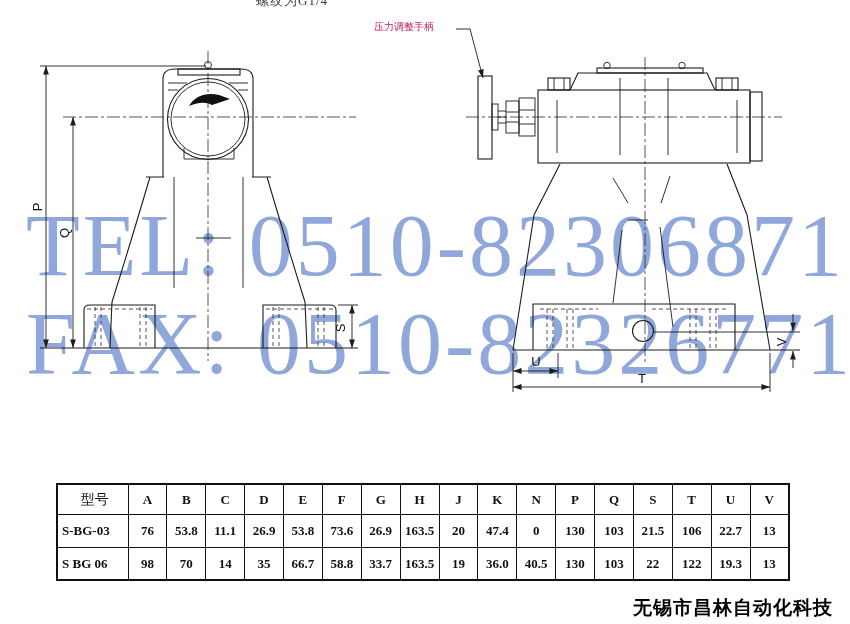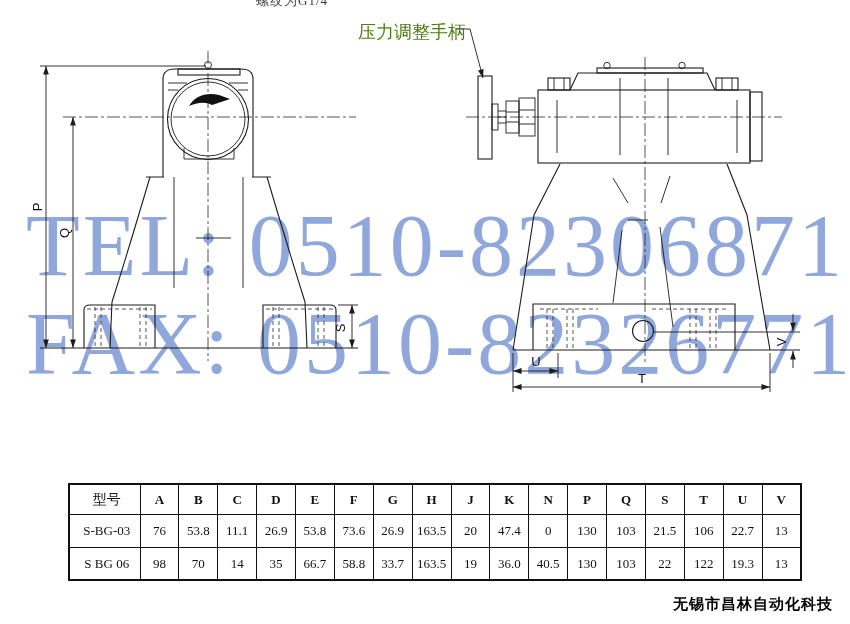--- a/index.html
+++ b/index.html
@@ -14,39 +14,39 @@
     color:#8fa7da;
   }
   .wm1{top:202px;}
   .wm2{top:300px;}
   svg.drawing{position:absolute;left:0;top:0;z-index:2;}
   .top-note{
     position:absolute;top:-8px;left:256px;z-index:3;
     font-size:13px;color:#3a3a3a;letter-spacing:1px;white-space:nowrap;
   }
   .callout-label{
-    position:absolute;top:20px;left:358px;z-index:3;
-    font-size:18px;color:#4d7c0f;white-space:nowrap;
-  }
-  .dim-table-wrap{position:absolute;left:68px;top:483px;z-index:3;background:#f0abfc;}
+    position:absolute;top:20px;left:374px;z-index:3;
+    font-size:10px;color:#be185d;white-space:nowrap;
+  }
+  .dim-table-wrap{position:absolute;left:56px;top:483px;z-index:3;background:#f0abfc;}
   table.dims{border-collapse:collapse;table-layout:fixed;width:734px;background:#fff;}
   table.dims{border:2px solid #111;}
   table.dims td{
     border:1px solid #111;text-align:center;vertical-align:middle;
-    font-size:13px;color:#111;padding:0;overflow:hidden;white-space:nowrap;
+    font-size:13px;color:#111;padding:0;overflow:hidden;white-space:nowrap;font-weight:bold;
   }
   table.dims tr.hdr td{height:29px;font-weight:bold;font-size:13px;}
   table.dims tr.r1 td{height:32px;}
   table.dims tr.r2 td{height:31px;}
-  table.dims td.model{text-align:center;padding-left:4px;font-weight:normal;}
+  table.dims td.model{text-align:left;padding-left:4px;font-weight:bold;}
   table.dims tr.hdr td.model{text-align:center;font-weight:normal;font-size:14px;}
   .footer-company{
     position:absolute;top:595px;right:17px;z-index:3;
     font-family:"Liberation Sans",sans-serif;font-weight:bold;
-    font-size:15px;color:#000;letter-spacing:1px;white-space:nowrap;
+    font-size:19px;color:#000;letter-spacing:1px;white-space:nowrap;
   }
   .ln{stroke:#1c1c1c;stroke-width:1.1;fill:none;}
   .thin{stroke:#1c1c1c;stroke-width:0.9;fill:none;}
   .cl{stroke:#2a2a2a;stroke-width:0.8;fill:none;stroke-dasharray:13 3 3 3;}
   .hid{stroke:#2a2a2a;stroke-width:0.8;fill:none;stroke-dasharray:4 3;}
   .dim{stroke:#1c1c1c;stroke-width:0.9;fill:none;}
   .dimtxt{font-family:"Liberation Sans",sans-serif;font-size:13px;fill:#111;}
 </style>
 </head>
 <body>

